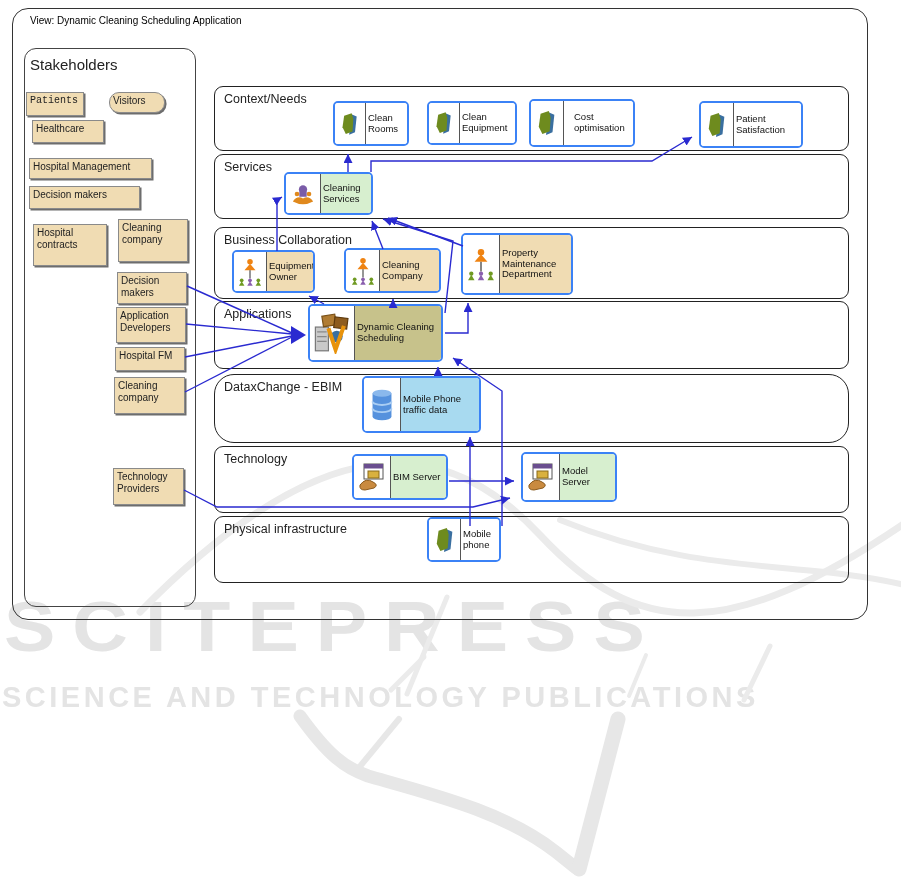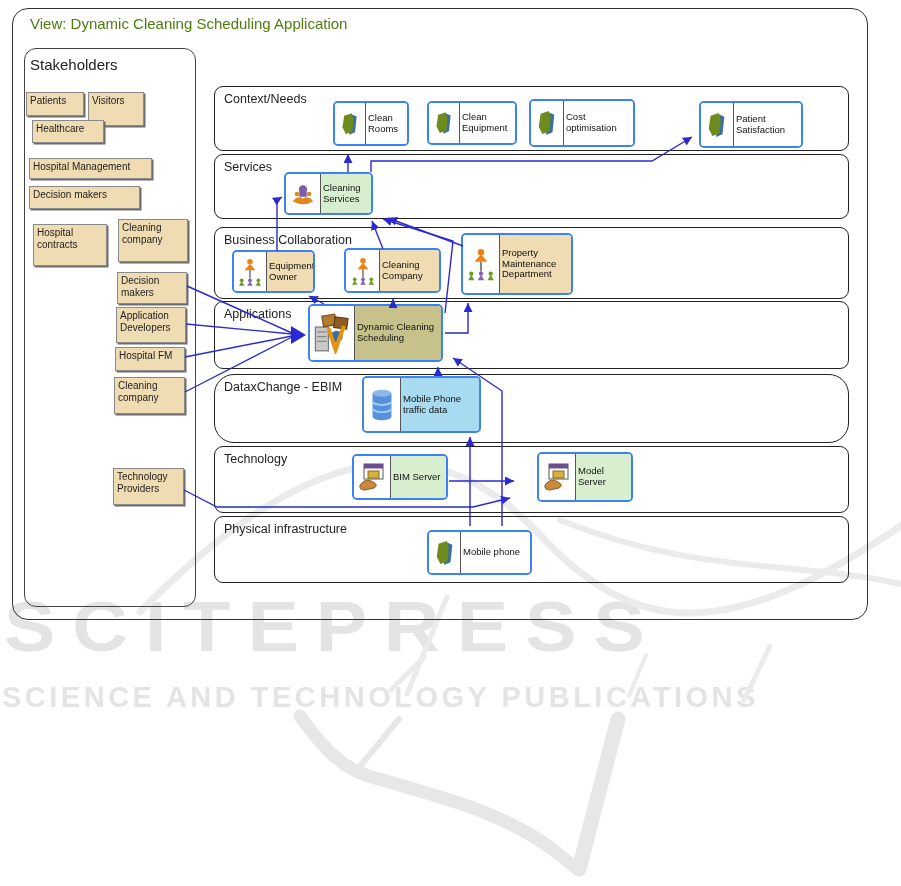--- a/index.html
+++ b/index.html
@@ -8,21 +8,21 @@
   
   #wm-brand{position:absolute;left:4px;top:582px;width:897px;font-size:77px;font-weight:700;
             letter-spacing:17px;color:#e4e4e4;white-space:nowrap;z-index:0;transform:scaleY(.92);}
   #wm-tagline{position:absolute;left:2px;top:681px;width:899px;font-size:29px;font-weight:700;
               letter-spacing:3.5px;color:#e4e4e4;white-space:nowrap;z-index:0;}
   #wm-shapes{position:absolute;left:0;top:0;z-index:0;}
   
   .frame{position:absolute;border:1.5px solid #333;border-radius:16px;z-index:1;}
   #outer{left:12px;top:8px;width:854px;height:610px;}
   #stakeholder-panel{left:24px;top:48px;width:170px;height:557px;border-radius:12px;border-color:#444;}
-  #title{position:absolute;left:30px;top:15px;font-size:15px;color:#4d7c0f;z-index:2;}
+  #title{position:absolute;left:30px;top:15px;font-size:10px;color:#000000;z-index:2;}
   #sh-heading{position:absolute;left:30px;top:56px;font-size:15px;color:#222;z-index:2;}
   .row{position:absolute;left:214px;width:633px;border:1.4px solid #222;border-radius:9px;z-index:1;}
   .row-label{position:absolute;left:9px;top:5px;font-size:12.5px;color:#222;}
   
   .sbox{position:absolute;background:#f0dcb3;border:1px solid #8a8a8a;box-shadow:1.5px 1.5px 0 #6d6d6d;
         font-size:10px;line-height:1.18;padding:2px 3px;box-sizing:border-box;z-index:3;color:#222;}
   
   .node{position:absolute;display:flex;border:2px solid #3b82f6;border-radius:5px;background:#fff;
         box-sizing:border-box;z-index:4;overflow:hidden;}
   .icell{flex:0 0 auto;background:#fff;border-right:1px solid #555;display:flex;align-items:center;
@@ -57,22 +57,22 @@
       <path d="M 618,719 L 579,869" stroke-width="15"></path>
     </g>
   </svg>
 
   <div id="outer" class="frame"></div>
   <div id="title">View: Dynamic Cleaning Scheduling Application</div>
 
   <div id="stakeholder-panel" class="frame"></div>
   <div id="sh-heading">Stakeholders</div>
 
-  <div class="sbox" style="left:26px;top:92px;width:58px;height:24px;">Patients</div>
-  <div class="sbox" style="left:88px;top:92px;width:56px;height:34px;">Visitors</div>
+  <div class="sbox" style="left:26px;top:92px;width:58px;height:24px;font-family:Liberation Mono, monospace;">Patients</div>
+  <div class="sbox" style="left:109px;top:92px;width:56px;height:21px;border-radius:10px;">Visitors</div>
   <div class="sbox" style="left:32px;top:120px;width:72px;height:23px;">Healthcare</div>
   <div class="sbox" style="left:29px;top:158px;width:123px;height:21px;">Hospital Management</div>
   <div class="sbox" style="left:29px;top:186px;width:111px;height:23px;">Decision makers</div>
   <div class="sbox" style="left:33px;top:224px;width:74px;height:42px;">Hospital contracts</div>
   <div class="sbox" style="left:118px;top:219px;width:70px;height:43px;">Cleaning company</div>
   <div class="sbox" style="left:117px;top:272px;width:70px;height:32px;">Decision makers</div>
   <div class="sbox" style="left:116px;top:307px;width:70px;height:36px;">Application Developers</div>
   <div class="sbox" style="left:115px;top:347px;width:70px;height:24px;">Hospital FM</div>
   <div class="sbox" style="left:114px;top:377px;width:71px;height:37px;">Cleaning company</div>
   <div class="sbox" style="left:113px;top:468px;width:71px;height:37px;">Technology Providers</div>
@@ -114,21 +114,21 @@
     <div class="icell" style="width:30px;">
       <svg viewBox="0 0 24 30" width="20" height="26">
           <path d="M13,3 L20,6 L18,25 L11,28 Z" fill="#3a6fa0"></path>
           <path d="M5,5 L14,2 L16,9 L15,24 L7,27 L3,19 Z" fill="#6e8b1e"></path>
         </svg>
     </div>
       <div class="lcell">
         <span>Clean Equipment</span>
       </div>
   </div>
-  <div class="node fill-white" style="left:529px;top:99px;width:106px;height:48px;">
+  <div class="node fill-white" style="left:529px;top:99px;width:106px;height:48px;gap:8px;">
     <div class="icell" style="width:32px;">
       <svg viewBox="0 0 24 30" width="22" height="28">
           <path d="M13,3 L20,6 L18,25 L11,28 Z" fill="#3a6fa0"></path>
           <path d="M5,5 L14,2 L16,9 L15,24 L7,27 L3,19 Z" fill="#6e8b1e"></path>
         </svg>
     </div>
       <div class="lcell">
         <span>Cost optimisation</span>
       </div>
   </div>
@@ -252,35 +252,35 @@
           <rect x="6" y="2" width="19" height="15" fill="#fff" stroke="#555"></rect>
           <rect x="6" y="2" width="19" height="4.5" fill="#6a4e8f"></rect>
           <rect x="10" y="9" width="11" height="7" fill="#d9b13f" stroke="#8a6a1a"></rect>
           <path d="M2,23 Q8,15 15,20 Q21,23 16,26 L7,28 Q1,28 2,23 Z" fill="#c98a3f" stroke="#8a5a1d"></path>
         </svg>
     </div>
       <div class="lcell">
         <span>BIM Server</span>
       </div>
   </div>
-  <div class="node fill-green" style="left:521px;top:452px;width:96px;height:50px;margin-left:16px;">
+  <div class="node fill-green" style="left:521px;top:452px;width:96px;height:50px;">
     <div class="icell" style="width:36px;">
       <svg viewBox="0 0 28 30" width="28" height="32">
           <rect x="6" y="2" width="19" height="15" fill="#fff" stroke="#555"></rect>
           <rect x="6" y="2" width="19" height="4.5" fill="#6a4e8f"></rect>
           <rect x="10" y="9" width="11" height="7" fill="#d9b13f" stroke="#8a6a1a"></rect>
           <path d="M2,23 Q8,15 15,20 Q21,23 16,26 L7,28 Q1,28 2,23 Z" fill="#c98a3f" stroke="#8a5a1d"></path>
         </svg>
     </div>
       <div class="lcell">
         <span>Model Server</span>
       </div>
   </div>
 
-  <div class="node fill-white" style="left:427px;top:530px;width:105px;height:45px;">
+  <div class="node fill-white" style="left:427px;top:517px;width:74px;height:45px;">
     <div class="icell" style="width:31px;">
       <svg viewBox="0 0 24 30" width="22" height="28">
           <path d="M13,3 L20,6 L18,25 L11,28 Z" fill="#3a6fa0"></path>
           <path d="M5,5 L14,2 L16,9 L15,24 L7,27 L3,19 Z" fill="#6e8b1e"></path>
         </svg>
     </div>
       <div class="lcell">
         <span>Mobile phone</span>
       </div>
   </div>

